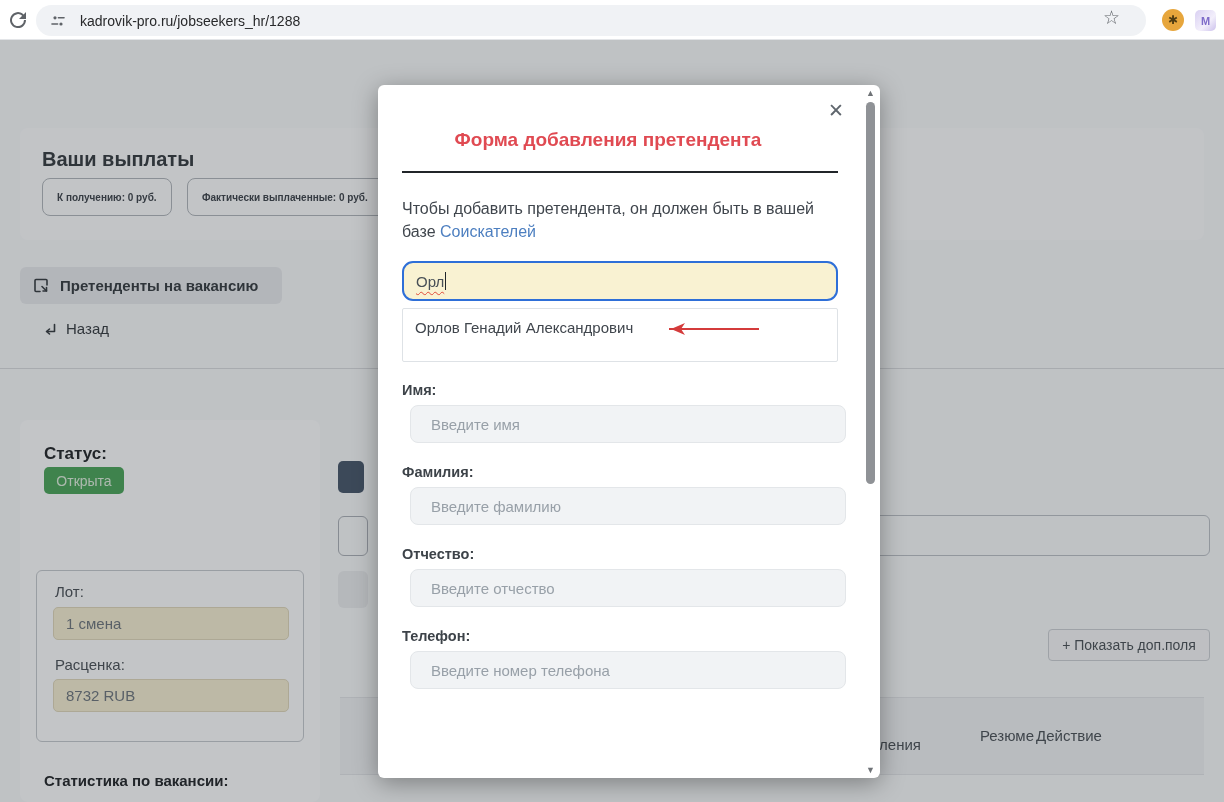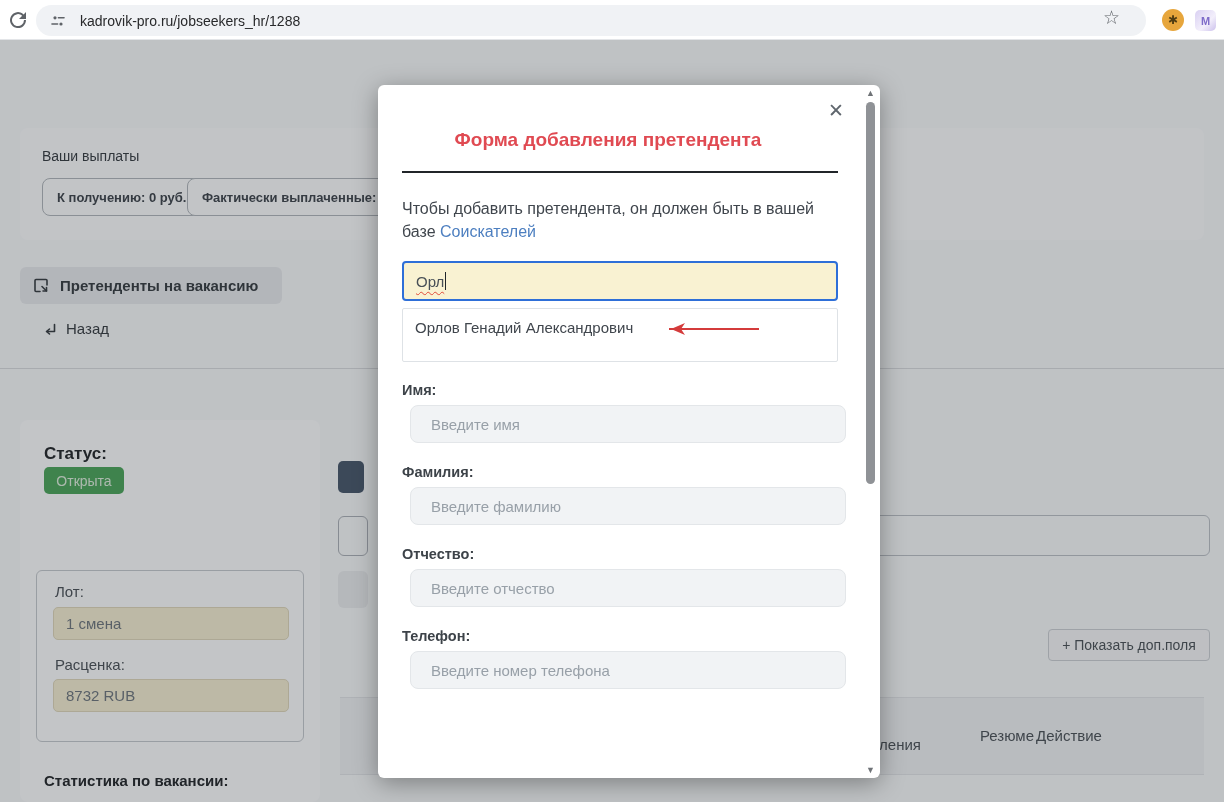--- a/index.html
+++ b/index.html
@@ -18,22 +18,22 @@
 
   
   .page { position:absolute; top:40px; left:0; width:1224px; height:762px; background:#f6f8fa; }
   .site-header { position:absolute; top:0; left:0; width:100%; height:72px; background:#f1f2f4; border-bottom:1px solid #d8dbdf; display:flex; align-items:center; }
   .logo { margin-left:45px; font-size:20px; font-weight:bold; letter-spacing:1.5px; color:#e0556d; cursor:pointer; }
   .nav { display:flex; gap:42px; margin-left:56px; }
   .nav-item { font-size:15px; color:#474e56; cursor:pointer; }
   .account { margin-left:auto; margin-right:16px; display:flex; align-items:center; gap:6px; font-size:15px; color:#a3aab2; cursor:pointer; }
 
   .payouts-card { position:absolute; left:20px; top:88px; width:1184px; height:112px; background:#fafbfd; border-radius:8px; }
-  .payouts-title { position:absolute; left:22px; top:20px; font-size:14px; font-weight:normal; color:#343a40; }
-  .payout-pill { position:absolute; top:50px; height:38px; border:1px solid #aeb4ba; border-radius:8px; display:flex; align-items:center; padding:0 14px; font-size:13px; font-weight:bold; color:#3c434b; background:#fafbfd; }
+  .payouts-title { position:absolute; left:22px; top:20px; font-size:20px; font-weight:bold; color:#343a40; }
+  .payout-pill { position:absolute; top:50px; height:38px; border:1px solid #aeb4ba; border-radius:8px; display:flex; align-items:center; padding:0 14px; font-size:10px; font-weight:bold; color:#3c434b; background:#fafbfd; }
   .payout-pill.p1 { left:22px; }
   .payout-pill.p2 { left:167px; width:245px; overflow:hidden; white-space:nowrap; }
 
   .applicants-pill { position:absolute; left:20px; top:227px; width:262px; height:37px; background:#e6e9ed; border-radius:6px; display:flex; align-items:center; gap:10px; padding:0 12px; font-size:15px; font-weight:600; color:#343a40; cursor:pointer; }
   .back-link { position:absolute; left:42px; top:280px; display:flex; align-items:center; gap:8px; font-size:15px; color:#343a40; cursor:pointer; }
   .page-divider { position:absolute; left:0; top:328px; width:100%; height:1px; background:#d7dade; }
 
   .vacancy-panel { position:absolute; left:20px; top:380px; width:300px; height:382px; background:#fbfcfe; border-radius:8px; }
   .status-label { position:absolute; left:24px; top:24px; font-size:17px; font-weight:bold; color:#212529; }
   .status-badge { position:absolute; left:24px; top:47px; width:80px; height:27px; background:#4aa45a; border-radius:5px; color:#dcecdc; font-size:14px; display:flex; align-items:center; justify-content:center; }
@@ -60,21 +60,21 @@
   
   .overlay { position:absolute; top:40px; left:0; width:1224px; height:762px; background:rgba(33,37,41,0.26); z-index:5; }
 
   
   .modal { position:absolute; left:378px; top:85px; width:502px; height:693px; background:#fff; border-radius:6px; box-shadow:0 5px 24px rgba(0,0,0,0.35); z-index:10; }
   .modal-close { position:absolute; top:16px; right:36px; font-size:19px; color:#5f666d; cursor:pointer; line-height:1; }
   .modal-title { position:absolute; top:44px; left:0; width:460px; text-align:center; font-size:19px; font-weight:bold; color:#e04a52; }
   .modal-divider { position:absolute; top:86px; left:24px; width:436px; border-top:2px solid #212529; }
   .modal-hint { position:absolute; top:112px; left:24px; width:420px; font-size:16px; line-height:23px; color:#40464d; }
   .hint-link { color:#4d7fc0; cursor:pointer; }
-  .search-box { position:absolute; top:176px; left:24px; width:436px; height:40px; background:#f9f2d2; border:2px solid #2e6fd8; border-radius:4px; display:flex; align-items:center; padding:0 12px; cursor:text; }
+  .search-box { position:absolute; top:176px; left:24px; width:436px; height:40px; background:#f9f2d2; border:2px solid #2e6fd8; border-radius:11px; display:flex; align-items:center; padding:0 12px; cursor:text; }
   .search-text { font-size:15px; color:#495057; text-decoration:underline wavy #e04a3a; text-underline-offset:4px; text-decoration-thickness:1px; }
   .caret { display:inline-block; width:1px; height:18px; background:#212529; margin-left:1px; }
   .suggest-box { position:absolute; top:223px; left:24px; width:436px; height:54px; background:#fff; border:1px solid #dee2e6; border-radius:2px; }
   .suggest-item { position:absolute; left:12px; top:10px; font-size:15px; color:#40464d; cursor:pointer; }
   .annotation-arrow { position:absolute; left:252px; top:12px; }
 
   .fgroup { position:absolute; left:24px; width:436px; }
   .fgroup .flab { font-size:14.5px; font-weight:bold; color:#3d4349; }
   .fgroup input { position:absolute; top:23px; left:8px; width:436px; height:38px; background:#f1f3f5; border:1px solid #e3e6e9; border-radius:8px; padding:0 20px; font-size:15px; color:#495057; font-family:"Liberation Sans", sans-serif; outline:none; }
   .fgroup input::placeholder { color:#98a0a8; opacity:1; }

